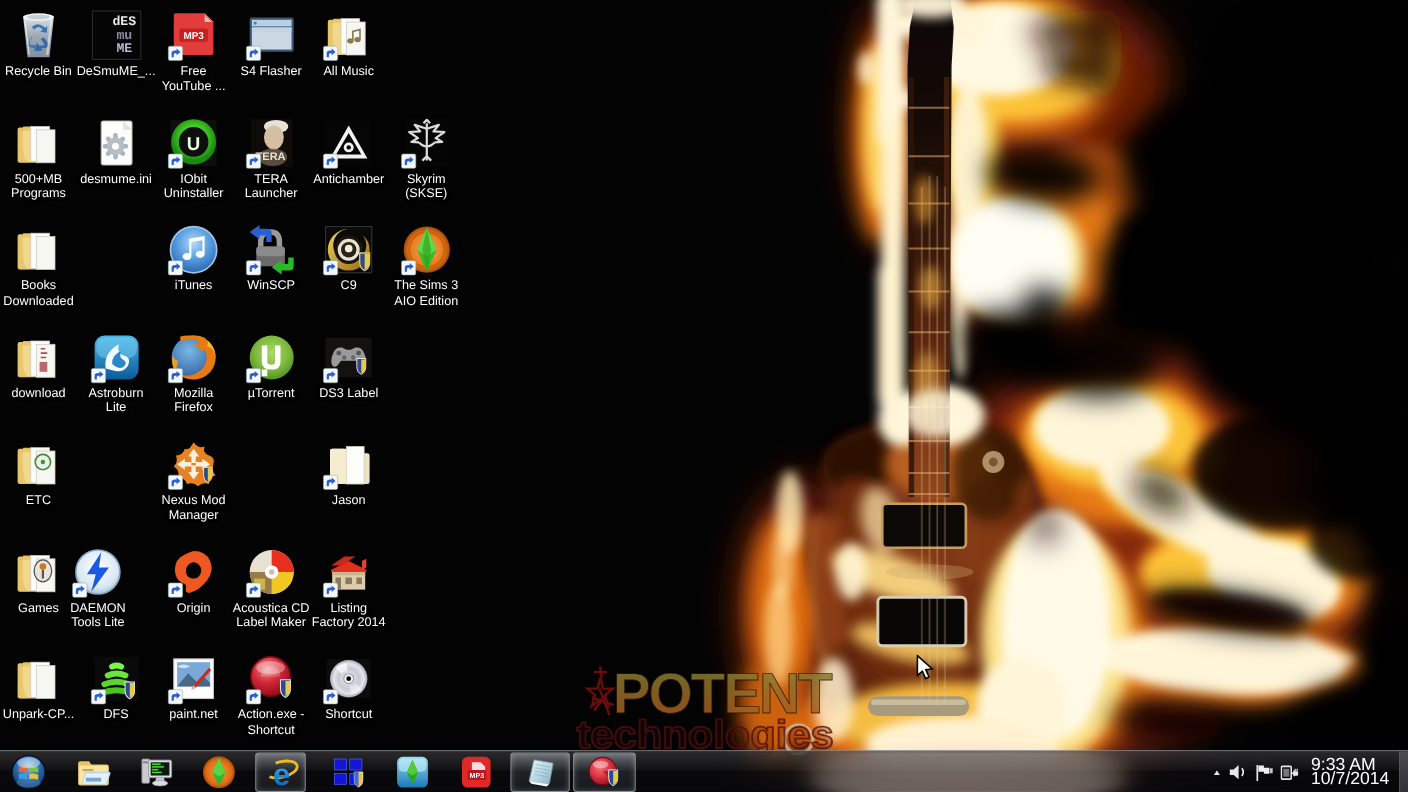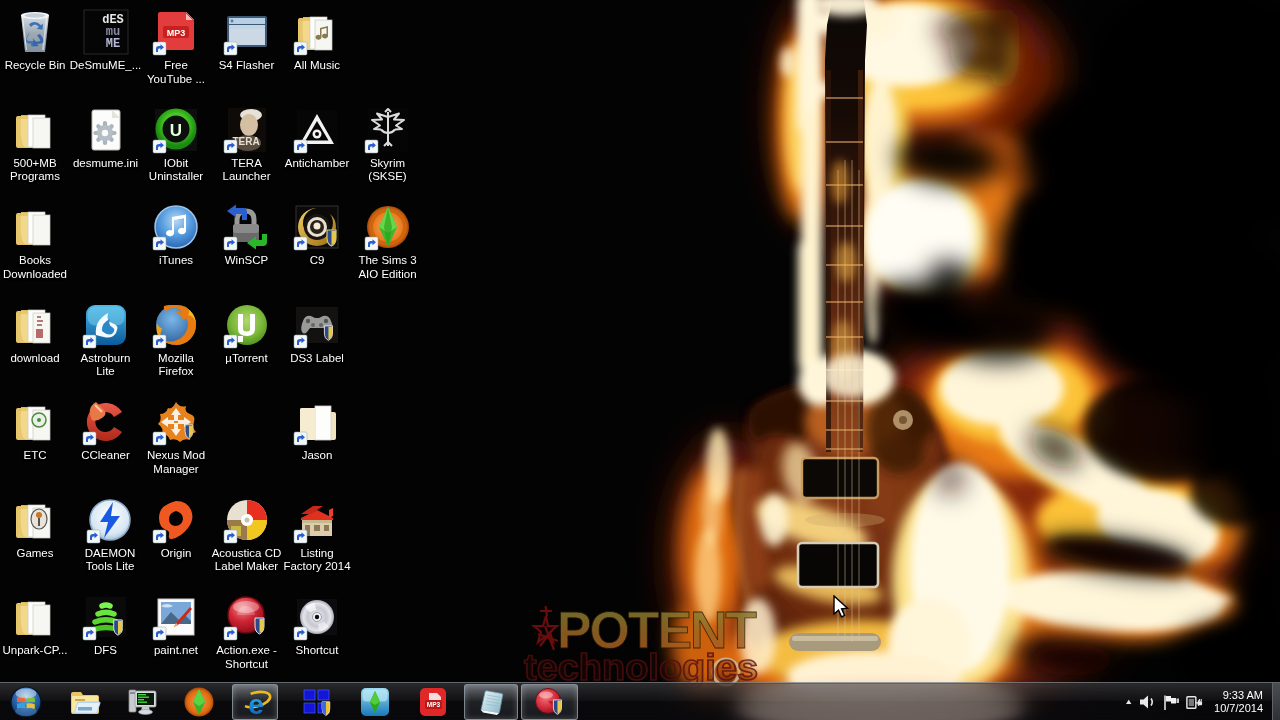--- a/index.html
+++ b/index.html
@@ -10,21 +10,21 @@
 .ig{height:48px;width:48px;margin:0 auto}
 .lb{margin-top:3px;font-size:11.5px;line-height:13.6px;color:#fff;text-shadow:0 1px 2px #000,1px 1px 2px #000;letter-spacing:0}
 #taskbar{position:absolute;left:0;top:682px;width:1280px;height:38px;z-index:30;background:rgba(15,15,19,.56);border-top:1px solid rgba(190,200,210,.5);box-shadow:inset 0 1px 0 rgba(0,0,0,.6)}
 #tbglass{position:absolute;inset:0;backdrop-filter:blur(12px) brightness(1.0) saturate(.75)}
 #taskbar::after{content:"";position:absolute;left:0;top:0;width:1280px;height:18px;background:linear-gradient(180deg,rgba(255,255,255,.14),rgba(255,255,255,.03))}
 .tbi{position:absolute;top:3px;z-index:3}
 .tbact{position:absolute;top:1px;height:36px;z-index:2;border:1px solid rgba(150,160,170,.8);border-radius:3px;background:linear-gradient(180deg,rgba(210,220,230,.38),rgba(120,130,140,.22) 45%,rgba(60,70,80,.25));box-shadow:inset 0 0 6px rgba(255,255,255,.25)}
 #tray{position:absolute;right:17px;top:0;height:38px;z-index:3;display:flex;align-items:center;gap:6px}
 .tri{color:#e8e8e8;font-size:9px;transform:scaleY(.8)}
 .tric{display:flex;align-items:center}
-#clock{color:#fff;font-size:11px;line-height:13px;text-align:right;margin-left:5px}
+#clock{color:#fff;font-size:16px;line-height:13px;text-align:left;margin-left:5px}
 #showdesk{position:absolute;right:0;top:0;width:8px;height:38px;background:linear-gradient(180deg,#4a4d52,#2e3034);border-left:1px solid #606468;z-index:3}
 </style></head>
 <body>
 <div id="stage">
 <svg id="wall" width="1280" height="720" viewBox="0 0 1280 720">
 <defs>
 <filter id="b18" x="-60%" y="-60%" width="220%" height="220%">
           <feGaussianBlur stdDeviation="18"></feGaussianBlur>
         </filter>
 <filter id="b9" x="-60%" y="-60%" width="220%" height="220%">
@@ -557,38 +557,20 @@
 <path d="M5 12 Q5 10 7 10 L19 10 L23 14 L23 42 L7 42 Q5 42 5 40 Z" fill="#e9c86a"></path>
 <path d="M6.5 13 L21.5 13 L21.5 41 L6.5 41 Z" fill="#f2d88a"></path>
 <rect x="17" y="9" width="17" height="32" fill="#fdfdfb" stroke="#c9c9c2" stroke-width="0.7"></rect>
 <rect x="22" y="12" width="17" height="30" fill="#f6f6f2" stroke="#c9c9c2" stroke-width="0.7"></rect>
           <circle cx="28" cy="22" r="7" fill="#e8f0e8" stroke="#4a8a3a" stroke-width="1.5"></circle>
           <circle cx="28" cy="22" r="2" fill="#4a8a3a"></circle>
 <path d="M10 10 Q8 42 16 42 L8 42 Q6 42 6 40 L6 12 Z" fill="#dcb858" opacity="0.5"></path>
         </svg></div>
       <div class="lb">ETC</div>
     </div>
-<div class="ico" style="left:66.5px;top:398px">
-      <div class="ig"><svg width="48" height="48" viewBox="0 0 48 48">
-          <defs>
-            <linearGradient id="ccg" x1="0" y1="0" x2="0" y2="1">
-              <stop offset="0" stop-color="#e85a4a"></stop>
-              <stop offset="1" stop-color="#b02818"></stop>
-            </linearGradient>
-          </defs>
-<path d="M40 14 A19 19 0 1 0 40 34 L32 29 A10 10 0 1 1 32 19 Z" fill="url(#ccg)"></path>
-<path d="M10 22 Q4 10 14 4 L22 12 Q26 16 20 20 Q14 24 10 22 Z" fill="#e87848"></path>
-<path d="M13 7 L20 14" stroke="#f8c8a8" stroke-width="2"></path>
-          <g transform="translate(1,34)">
-            <rect x="0" y="0" width="13" height="13" rx="1.5" fill="#f4f6f8" stroke="#8aa" stroke-width="0.5"></rect>
-            <path d="M3 10 L3 6.5 Q3 4 6 4 L7.5 4 L7.5 2.2 L11 5.2 L7.5 8.2 L7.5 6.5 L6 6.5 Q5 6.5 5 8 L5 10 Z" fill="#2a5fd0"></path>
-          </g>
-        </svg></div>
-      <div class="lb">CCleaner</div>
-    </div>
 <div class="ico" style="left:137px;top:398px">
       <div class="ig"><svg width="48" height="48" viewBox="0 0 48 48">
           <path d="M24 4 Q28 10 34 8 Q32 14 38 16 Q44 18 42 24 Q40 30 44 34 Q38 36 38 42 Q32 40 28 44 Q24 40 18 42 Q16 36 10 36 Q12 30 6 26 Q10 22 8 16 Q14 16 16 10 Q20 12 24 4 Z" fill="#e8821e"></path>
 <g fill="#f8f0e0">
             <path d="M24 10 L29 17 L26 17 L26 23 L22 23 L22 17 L19 17 Z"></path>
             <path d="M24 38 L19 31 L22 31 L22 25 L26 25 L26 31 L29 31 Z"></path>
             <path d="M10 24 L17 19 L17 22 L23 22 L23 26 L17 26 L17 29 Z" transform="translate(-1,0)"></path>
             <path d="M38 24 L31 19 L31 22 L25 22 L25 26 L31 26 L31 29 Z" transform="translate(1,0)"></path>
           </g>
 <g transform="translate(28,26) scale(0.85)">
@@ -621,21 +603,21 @@
 <path d="M6.5 13 L21.5 13 L21.5 41 L6.5 41 Z" fill="#f2d88a"></path>
 <rect x="17" y="9" width="17" height="32" fill="#fdfdfb" stroke="#c9c9c2" stroke-width="0.7"></rect>
 <rect x="22" y="12" width="17" height="30" fill="#f6f6f2" stroke="#c9c9c2" stroke-width="0.7"></rect>
           <ellipse cx="28" cy="23" rx="8" ry="10" fill="#e8e4da" stroke="#555" stroke-width="1.2"></ellipse>
           <circle cx="28" cy="19" r="3" fill="#c87828"></circle>
           <path d="M28 22 L28 30" stroke="#555" stroke-width="2"></path>
 <path d="M10 10 Q8 42 16 42 L8 42 Q6 42 6 40 L6 12 Z" fill="#dcb858" opacity="0.5"></path>
         </svg></div>
       <div class="lb">Games</div>
     </div>
-<div class="ico" style="left:71px;top:495.5px">
+<div class="ico" style="left:50px;top:495.5px">
       <div class="ig"><svg width="48" height="48" viewBox="0 0 48 48">
           <defs>
             <radialGradient id="dtl" cx=".5" cy=".4" r=".65">
               <stop offset="0" stop-color="#ffffff"></stop>
               <stop offset=".7" stop-color="#d8e8f4"></stop>
               <stop offset="1" stop-color="#9ab8d0"></stop>
             </radialGradient>
           </defs>
 <circle cx="24" cy="24" r="20" fill="url(#dtl)"></circle>
 <circle cx="24" cy="24" r="20" fill="none" stroke="#8aa8c4" stroke-width="1.5"></circle>

